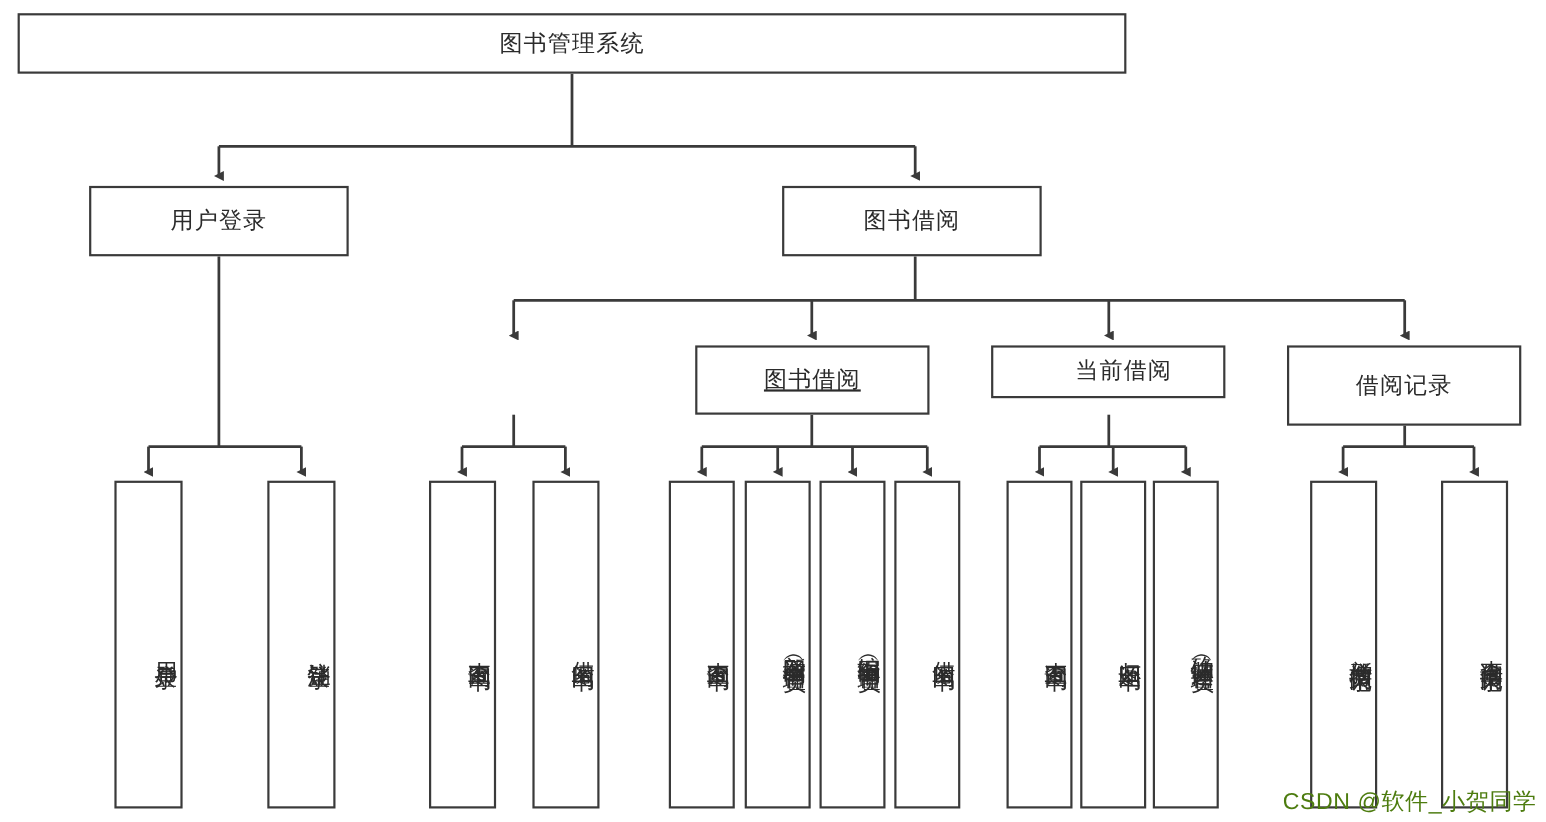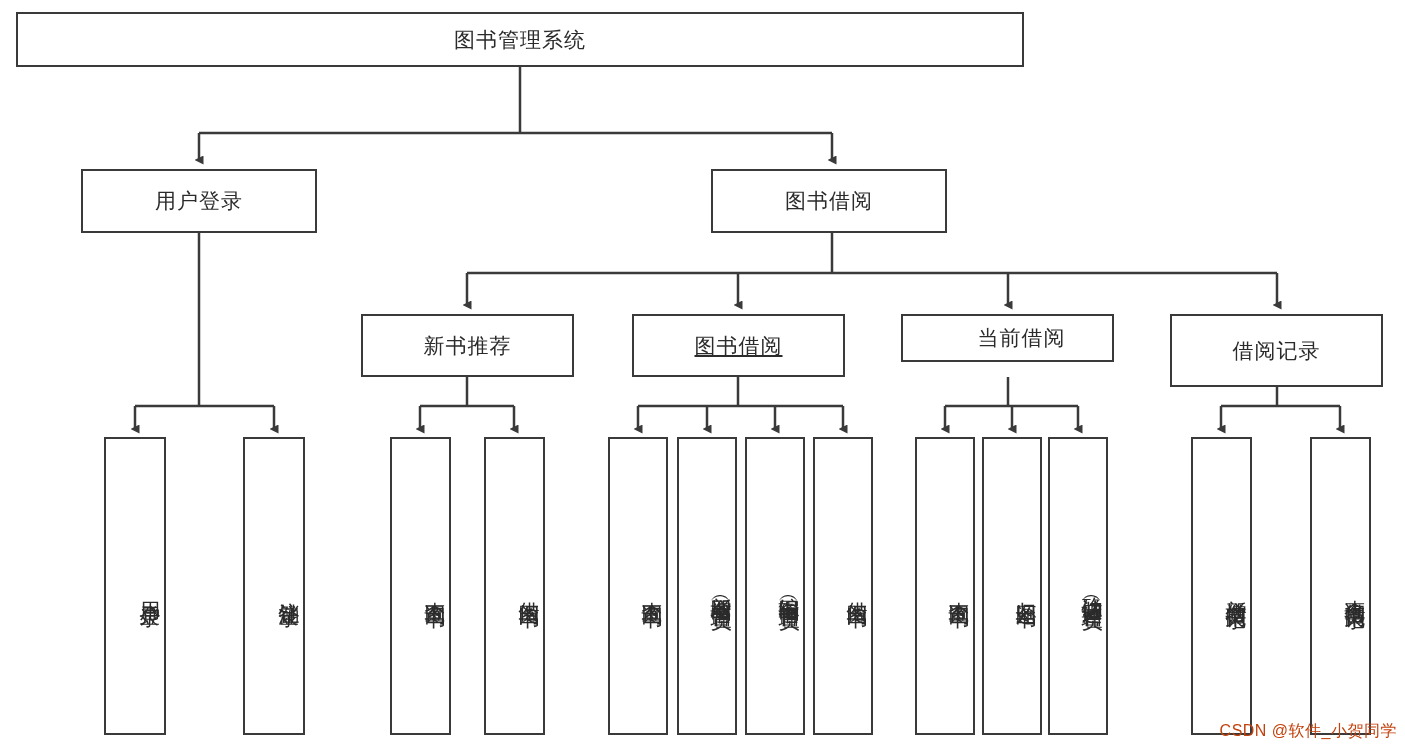--- a/index.html
+++ b/index.html
@@ -54,22 +54,22 @@
     justify-content: center;
   }
   .node .node-label {
     display: block;
     white-space: nowrap;
   }
   #watermark {
     position: absolute;
     right: 8px;
     bottom: 5px;
-    font-size: 16px;
-    color: #c2410c;
+    font-size: 21px;
+    color: #4d7c0f;
     letter-spacing: 0.5px;
     white-space: nowrap;
   }
 </style>
 </head>
 <body>
 
 <div id="diagram-root">
 
   <svg class="connector-layer" viewBox="0 0 1405 747" xmlns="http://www.w3.org/2000/svg">
@@ -138,23 +138,20 @@
     <span class="node-label">图书管理系统</span>
   </div>
 
   <div class="node horizontal" style="left:81px; top:169px; width:236px; height:64px;">
     <span class="node-label">用户登录</span>
   </div>
   <div class="node horizontal" style="left:711px; top:169px; width:236px; height:64px;">
     <span class="node-label">图书借阅</span>
   </div>
 
-  <div class="node horizontal" style="left:361px; top:314px; width:213px; height:63px;">
-    <span class="node-label">新书推荐</span>
-  </div>
   <div class="node horizontal" style="left:632px; top:314px; width:213px; height:63px;text-decoration:underline;">
     <span class="node-label">图书借阅</span>
   </div>
   <div class="node horizontal" style="left:901px; top:314px; width:213px; height:48px;padding-left:28px;">
     <span class="node-label">当前借阅</span>
   </div>
   <div class="node horizontal" style="left:1170px; top:314px; width:213px; height:73px;">
     <span class="node-label">借阅记录</span>
   </div>
 

